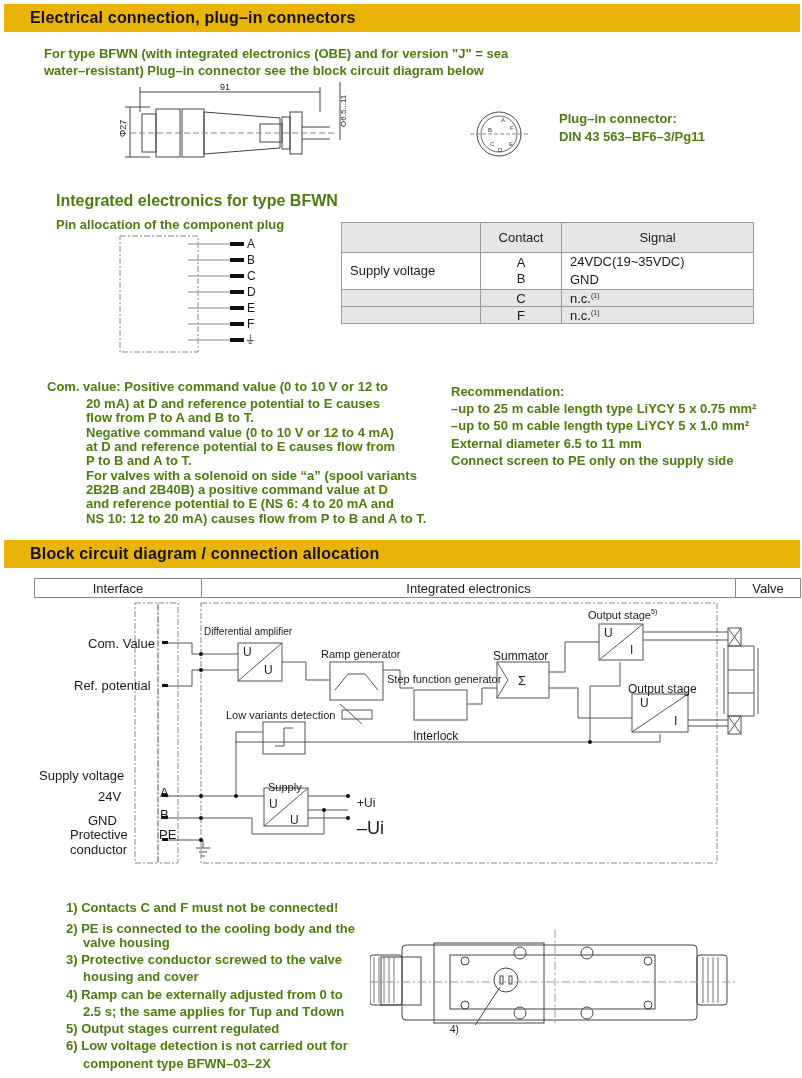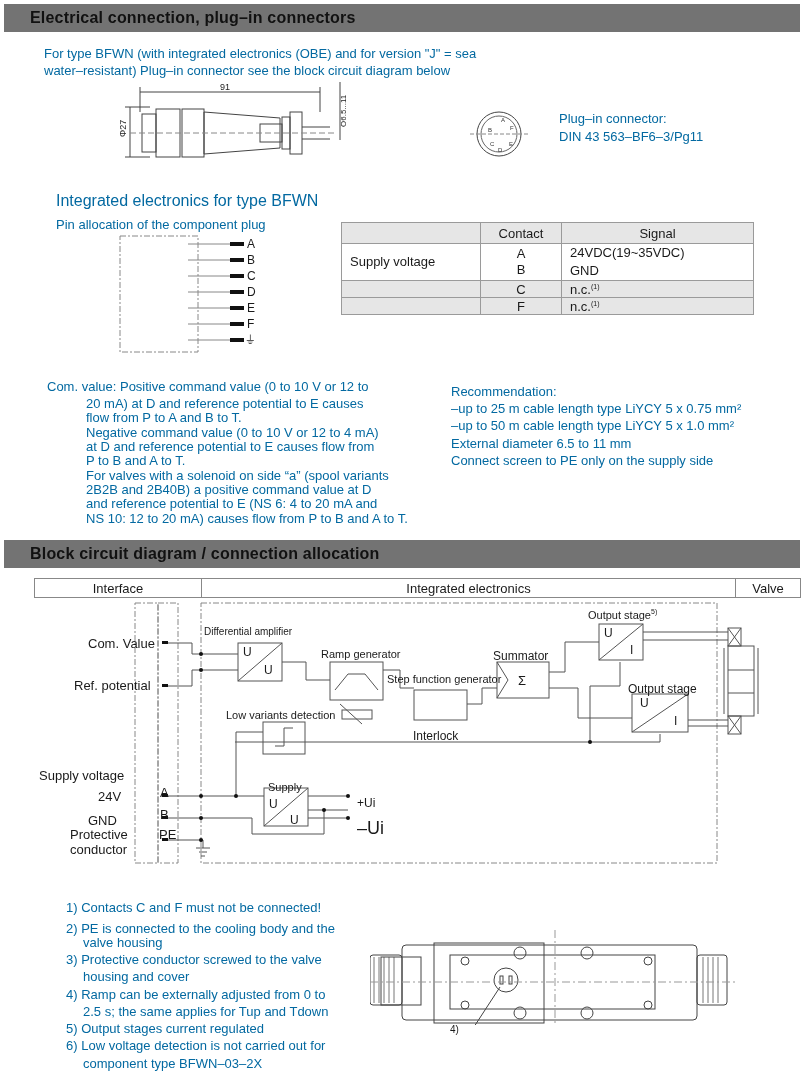--- a/index.html
+++ b/index.html
@@ -1,23 +1,23 @@
 <!DOCTYPE html>
 <html><head>
 <meta charset="utf-8">
 <style>
   html, body { margin:0; padding:0; background:#ffffff; }
   body { width:802px; height:1078px; position:relative; overflow:hidden;
          font-family:"Liberation Sans", sans-serif; color:#1a1a1a; }
   .abs { position:absolute; }
   .section-header { position:absolute; left:4px; width:796px; height:28px;
-        background:#737373; }
+        background:#eab308; }
   .section-header span { position:absolute; left:26px; top:5px; font-size:16px;
         font-weight:bold; color:#111; letter-spacing:0.2px; }
-  .txt { position:absolute; font-size:13px; line-height:17px; white-space:nowrap; color:#0369a1; }
+  .txt { position:absolute; font-size:13px; line-height:17px; white-space:nowrap; color:#4d7c0f;font-weight:bold; }
   .big { font-size:16px; }
   table.pins { position:absolute; left:341px; top:222px; width:413px;
         border-collapse:collapse; font-size:13px; }
   table.pins td { border:1px solid #9a9a9a; padding:0 8px; vertical-align:middle; }
   table.pins tr.gray td { background:#e6e6e6; }
   table.pins td.c { text-align:center; }
   table.pins sup { font-size:7px; }
   .sup { font-size:7px; vertical-align:super; }
   .lbl { position:absolute; font-size:12px; white-space:nowrap; color:#1a1a1a; }
   .hdrcell { position:absolute; top:578px; height:20px; border:1px solid #888;
@@ -102,21 +102,21 @@
 <div class="lbl" style="left:247px;top:237px;">A</div>
 <div class="lbl" style="left:247px;top:253px;">B</div>
 <div class="lbl" style="left:247px;top:269px;">C</div>
 <div class="lbl" style="left:247px;top:285px;">D</div>
 <div class="lbl" style="left:247px;top:301px;">E</div>
 <div class="lbl" style="left:247px;top:317px;">F</div>
 <div class="lbl" style="left:246px;top:333px;">⏚</div>
 
 <table class="pins">
   <tbody>
-      <tr class="gray" style="height:21px;">
+      <tr class="gray" style="height:30px;">
     <td style="width:122px;"></td>
     <td class="c" style="width:64px;">Contact</td>
     <td class="c">Signal</td>
   </tr>
   <tr style="height:36px;">
     <td style="line-height:16px;">Supply voltage</td>
     <td class="c" style="line-height:16px;"><span>A</span><br><span>B</span></td>
     <td style="line-height:18px;"><span>24VDC(19~35VDC)</span><br><span>GND</span></td>
   </tr>
   <tr class="gray" style="height:17px;">

